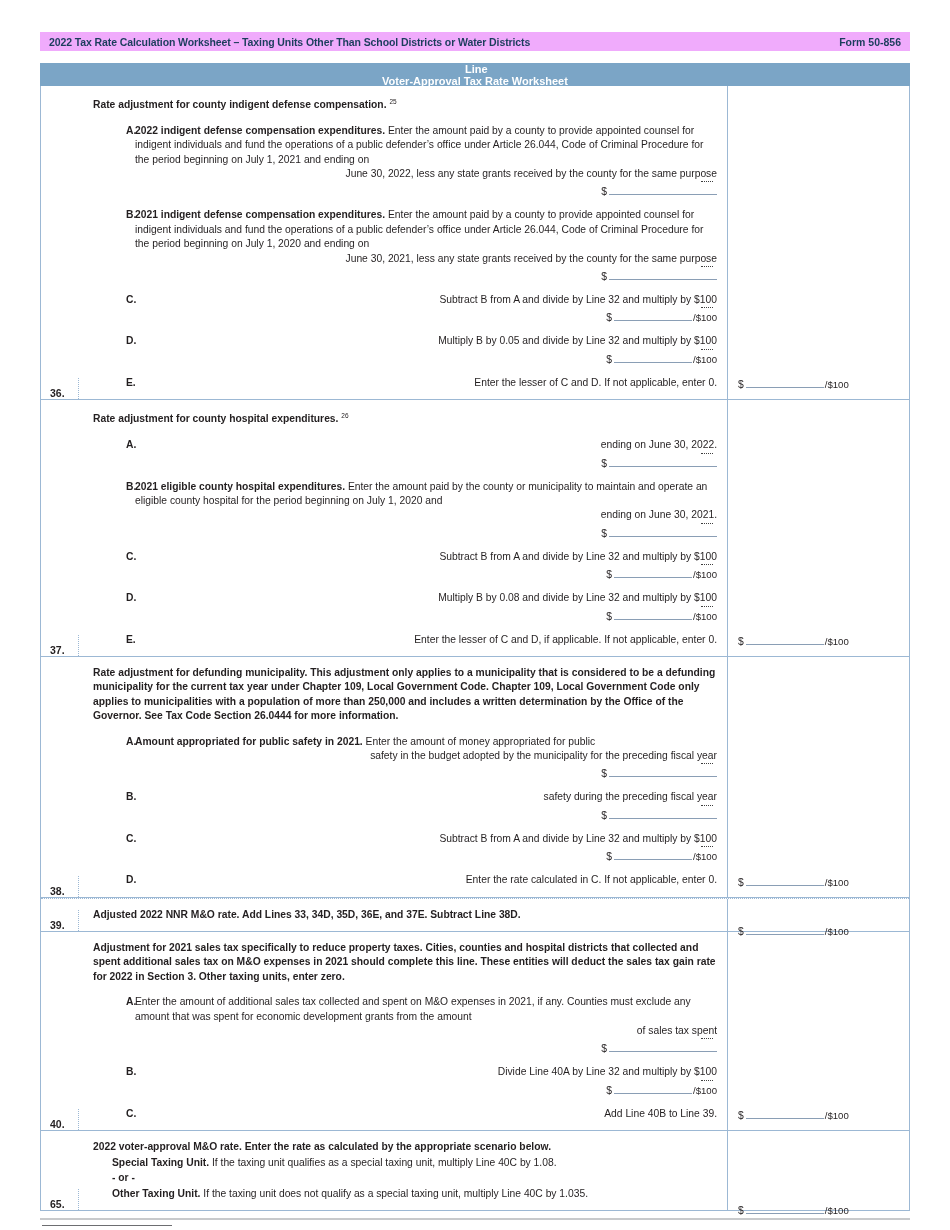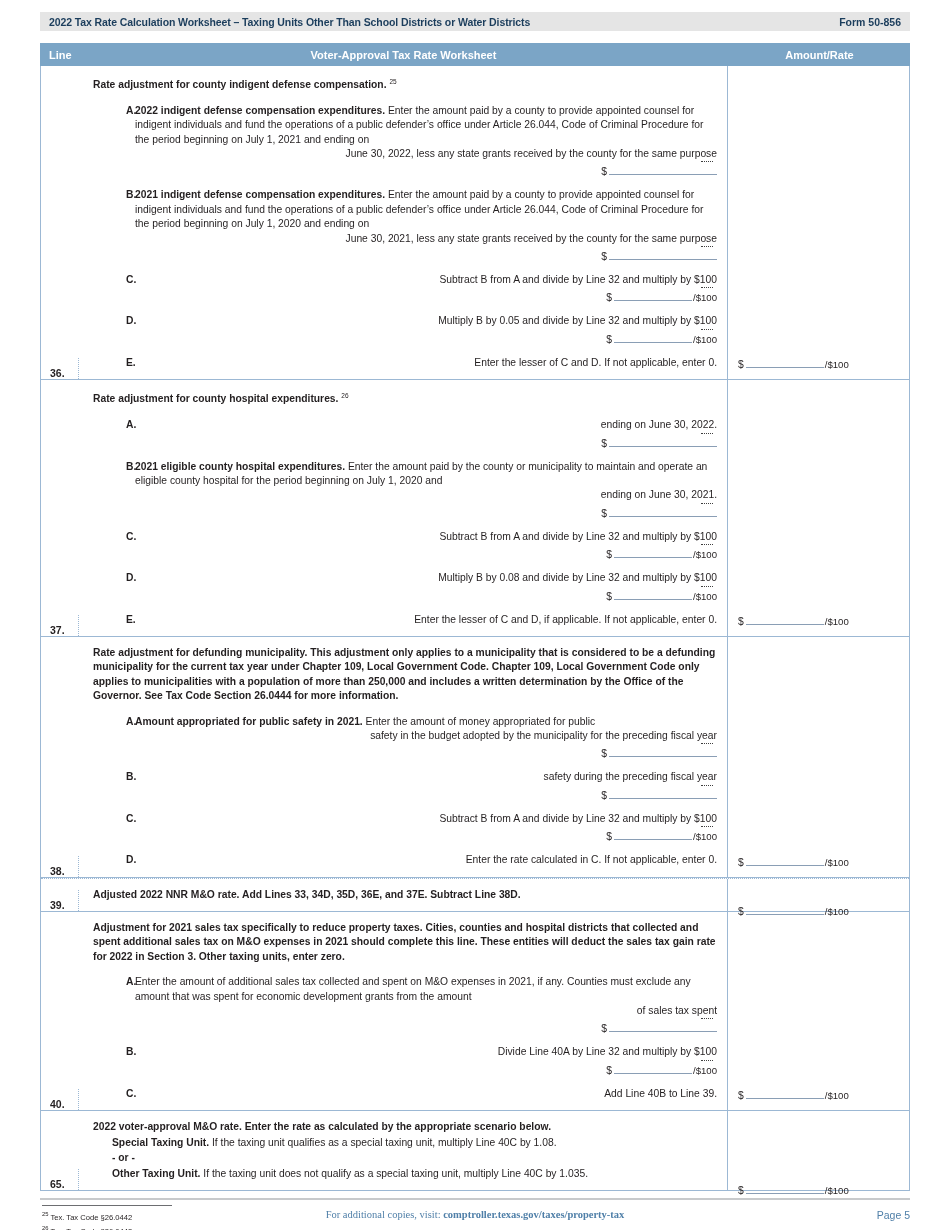--- a/index.html
+++ b/index.html
@@ -18,23 +18,23 @@
   .page {
     position: relative;
     width: 950px;
     height: 1230px;
     box-sizing: border-box;
     padding: 0 40px;
   }
 
   
   .title-bar {
-    margin-top: 12px;
+    margin-top: 32px;
     height: 19px;
-    background: #e5e5e5;
+    background: #f0abfc;
     display: flex;
     align-items: center;
     justify-content: space-between;
     padding: 0 9px;
     box-sizing: border-box;
   }
   .title-bar .doc-title {
     font-size: 10.5px;
     font-weight: bold;
     color: #1b3d5c;
@@ -51,20 +51,21 @@
   
   .tbl-header {
     margin-top: 12px;
     height: 23px;
     background: #7ba5c6;
     display: flex;
     align-items: center;
     color: #ffffff;
     font-size: 11px;
     font-weight: bold;
+    flex-direction: column;
   }
   .th-line { width: 38px; padding-left: 9px; box-sizing: border-box; }
   .th-mid  { flex: 1; text-align: center; }
   .th-amt  { width: 181px; text-align: center; }
 
   
   .tbl {
     border-left: 1px solid #9cb8d4;
     border-right: 1px solid #9cb8d4;
     border-bottom: 1px solid #9cb8d4;

